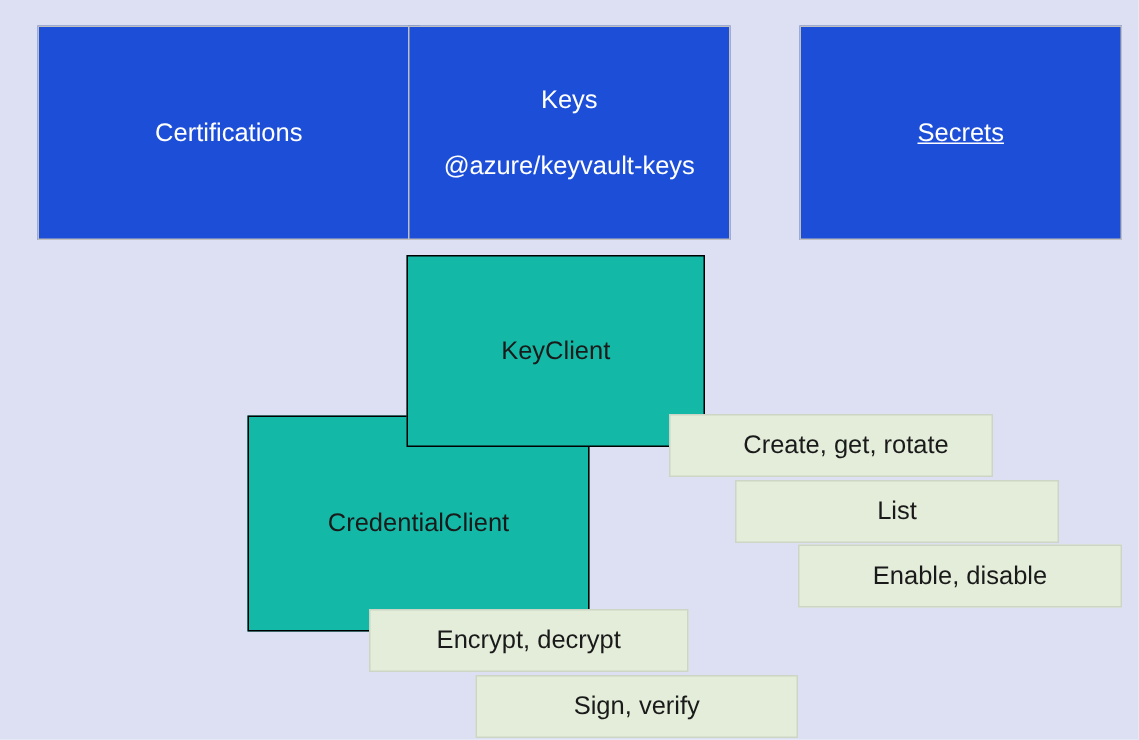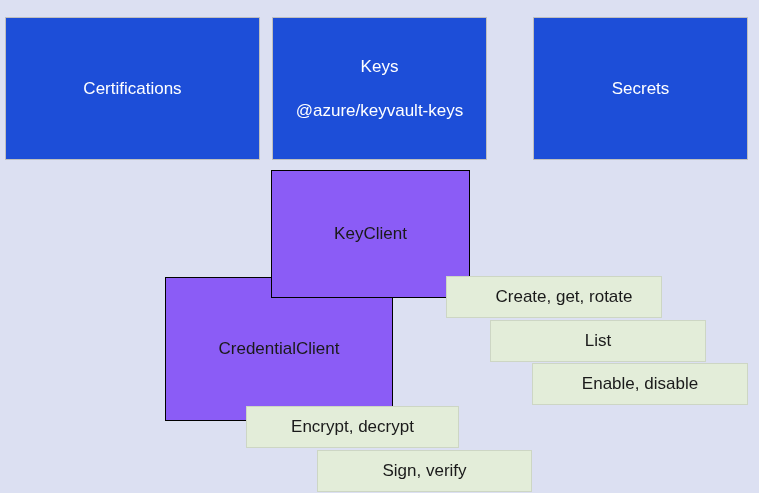--- a/index.html
+++ b/index.html
@@ -36,48 +36,48 @@
   }
   .box-blue .line {
     display: block;
   }
   .box-blue .line + .line {
     margin-top: 22px;
     text-align: center;
   }
   
   .box-cream {
-    background: #8b5cf6;
+    background: #14b8a6;
     border: 1px solid #000000;
     color: #1a1a1a;
     font-size: 17px;
   }
   
   .box-green {
     background: #e3edd9;
     border: 1px solid #cdd6c4;
     color: #1a1a1a;
     font-size: 17px;
   }
 </style>
 </head>
 <body>
 
 <div id="canvas">
 
-  <div class="box box-blue" style="left:5px; top:17px; width:255px; height:143px;">
+  <div class="box box-blue" style="left:25px; top:17px; width:255px; height:143px;">
     <span class="line">Certifications</span>
   </div>
 
   <div class="box box-blue" style="left:272px; top:17px; width:215px; height:143px;">
     <span class="line">Keys</span>
     <span class="line">@azure/keyvault-keys</span>
   </div>
 
-  <div class="box box-blue" style="left:533px; top:17px; width:215px; height:143px;">
+  <div class="box box-blue" style="left:533px; top:17px; width:215px; height:143px;text-decoration:underline;">
     <span class="line">Secrets</span>
   </div>
 
   <div class="box box-cream" style="left:165px; top:277px; width:228px; height:144px; z-index:2;">
     <span>CredentialClient</span>
   </div>
 
   <div class="box box-cream" style="left:271px; top:170px; width:199px; height:128px; z-index:3;">
     <span>KeyClient</span>
   </div>

